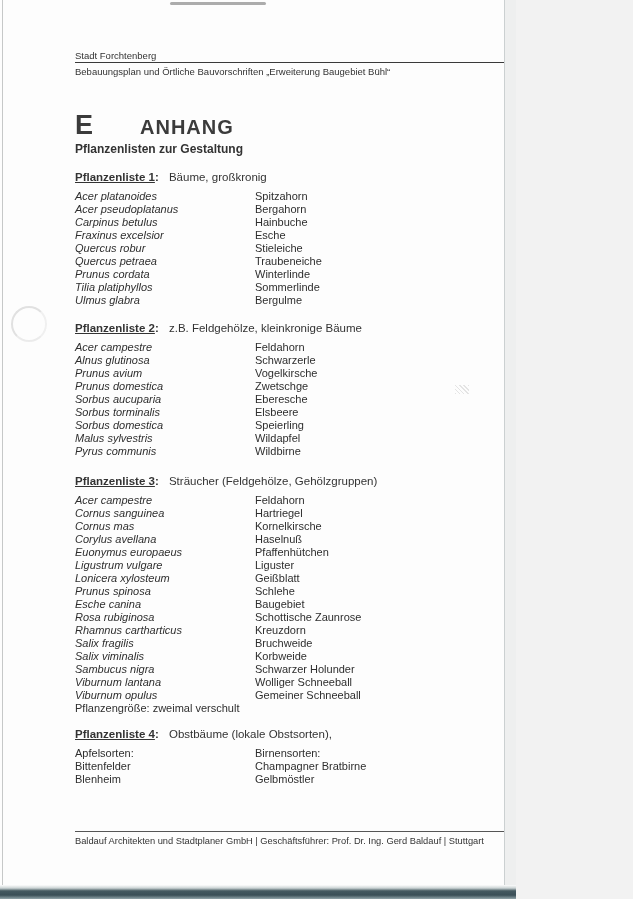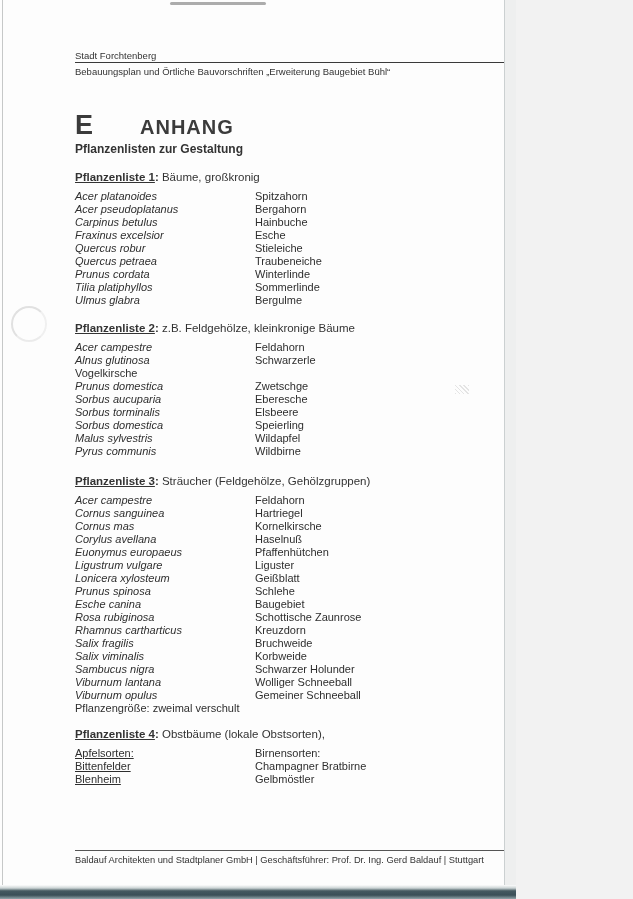--- a/index.html
+++ b/index.html
@@ -43,37 +43,37 @@
   .big-title { margin-top:33px; display:flex; align-items:baseline; color:#3b3b3b; }
   .big-title .letter { font-size:27px; font-weight:bold; width:65px; }
   .big-title .word   { font-size:20px; font-weight:bold; letter-spacing:1px; }
 
   .intro { margin-top:1px; font-size:12px; font-weight:bold; color:#333; }
 
   .plist { margin-top:0; }
   .plist-head { font-size:11.5px; color:#333; }
   .plist-label { font-weight:bold; text-decoration:underline; }
   .plist-suffix { font-weight:bold; }
-  .plist-desc { font-weight:normal; }
+  .plist-desc { margin-left:7px; font-weight:normal; }
   .plist-rows { margin-top:7px; font-size:11px; line-height:13px; }
   .prow { display:flex; }
   .latin { width:180px; font-style:italic; flex:0 0 180px; }
-  .plain .latin { font-style:normal;text-decoration:underline; }
+  .plain .latin { font-style:normal; }
   .plist-note { font-size:11px; line-height:13px; }
 
   .mt1 { margin-top:15px; }   
   .mt2 { margin-top:15px; }   
   .mt3 { margin-top:17px; }   
   .mt4 { margin-top:13px; }   
 
   .doc-footer {
     position:absolute; left:75px; width:525px; top:831px;
     border-top:1.2px solid #555; padding-top:4px;
     display:flex; justify-content:space-between;
-    font-size:9.3px; color:#333;margin-top:19px;
+    font-size:9.3px; color:#333;
   }
 </style>
 </head>
 <body>
 
 <div class="scan">
 
   <div class="smudge-top"></div>
   <div class="punch-hole"></div>
   <div class="speck"></div>
@@ -146,20 +146,21 @@
       <div class="plist-rows">
           <div class="prow">
             <span class="latin">Acer campestre</span>
             <span class="german">Feldahorn</span>
           </div>
           <div class="prow">
             <span class="latin">Alnus glutinosa</span>
             <span class="german">Schwarzerle</span>
           </div>
           <div class="prow">
+            <span class="latin">Prunus avium</span>
             <span class="german">Vogelkirsche</span>
           </div>
           <div class="prow">
             <span class="latin">Prunus domestica</span>
             <span class="german">Zwetschge</span>
           </div>
           <div class="prow">
             <span class="latin">Sorbus aucuparia</span>
             <span class="german">Eberesche</span>
           </div>

